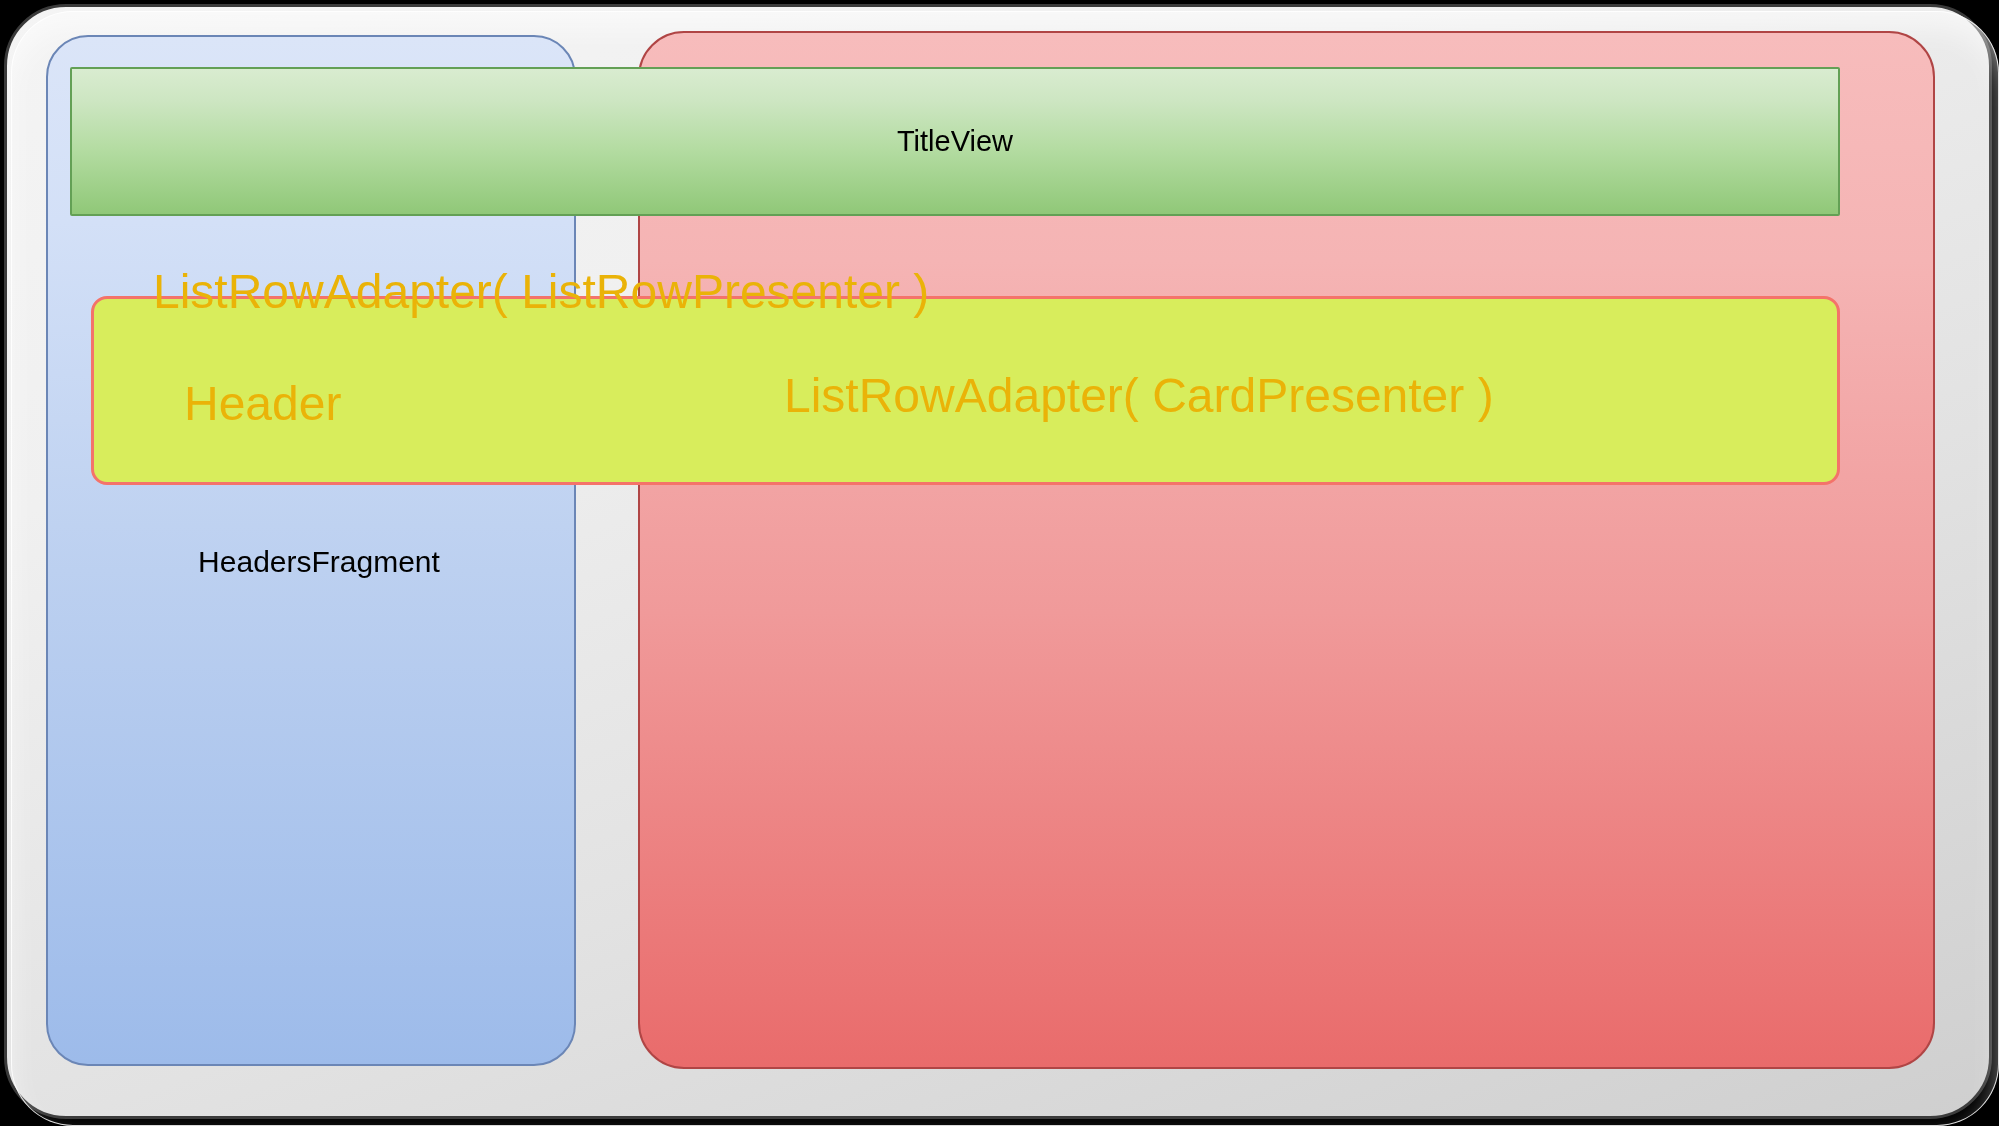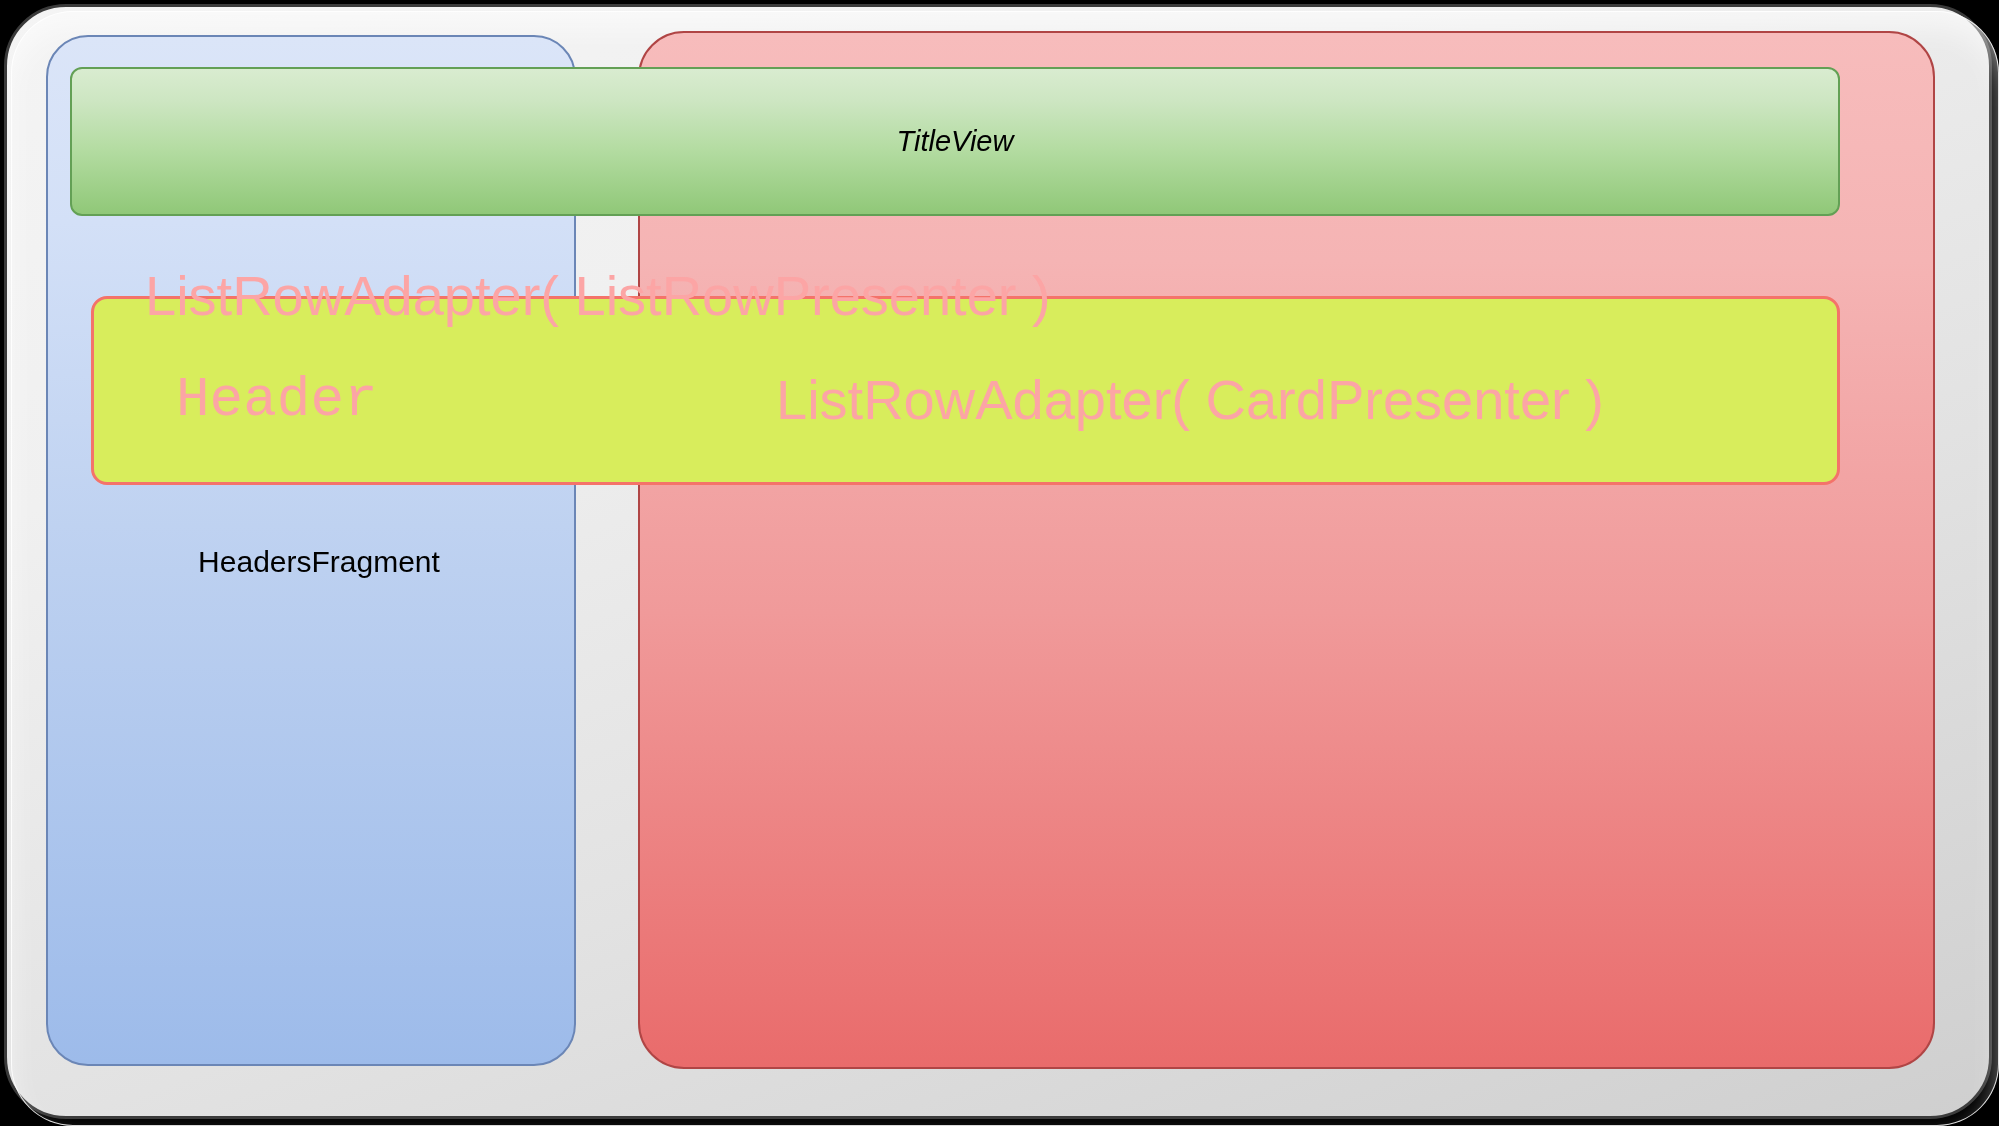--- a/index.html
+++ b/index.html
@@ -91,28 +91,27 @@
     width: 1297px;
   }
 
   
   .title-view {
     position: absolute;
     left: 70px;
     top: 67px;
     width: 1770px;
     height: 149px;
-    border-radius: 12px;
+    border-radius: 2px;
     box-sizing: border-box;
     background: linear-gradient(180deg, #d9ecd0 0%, #cde6c2 22%, #b4dca2 55%, #90c878 100%);
     border: 2px solid #63a055;
     display: flex;
     align-items: center;
     justify-content: center;
-    font-style: italic;
   }
   .title-view-label {
     font-size: 29px;
     color: #000000;
     white-space: nowrap;
   }
 
   
   .list-row-band {
     position: absolute;
@@ -122,33 +121,33 @@
     height: 189px;
     border-radius: 16px;
     box-sizing: border-box;
     background: #d8ed5c;
     border: 3px solid #f4736a;
   }
 
   
   .overlay-label {
     position: absolute;
-    font-size: 56px;
-    color: #fca5a5;
+    font-size: 48px;
+    color: #eab308;
     white-space: nowrap;
     line-height: 1;
+    margin-left: 8px;
   }
   .label-listrow-presenter {
     left: 145px;
     top: 268px;
   }
   .label-header {
     left: 176px;
-    top: 372px;
-    font-family: Liberation Mono, monospace;
+    top: 380px;
   }
   .label-card-presenter {
     left: 776px;
     top: 372px;
   }
 </style>
 </head>
 <body>
 
 <div id="stage">

